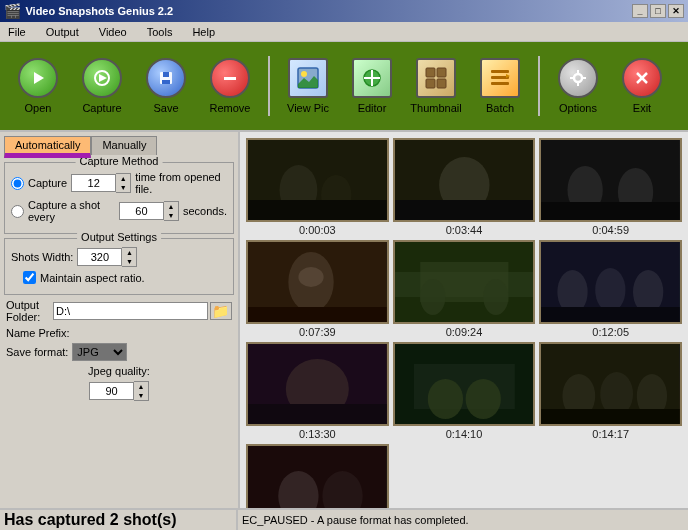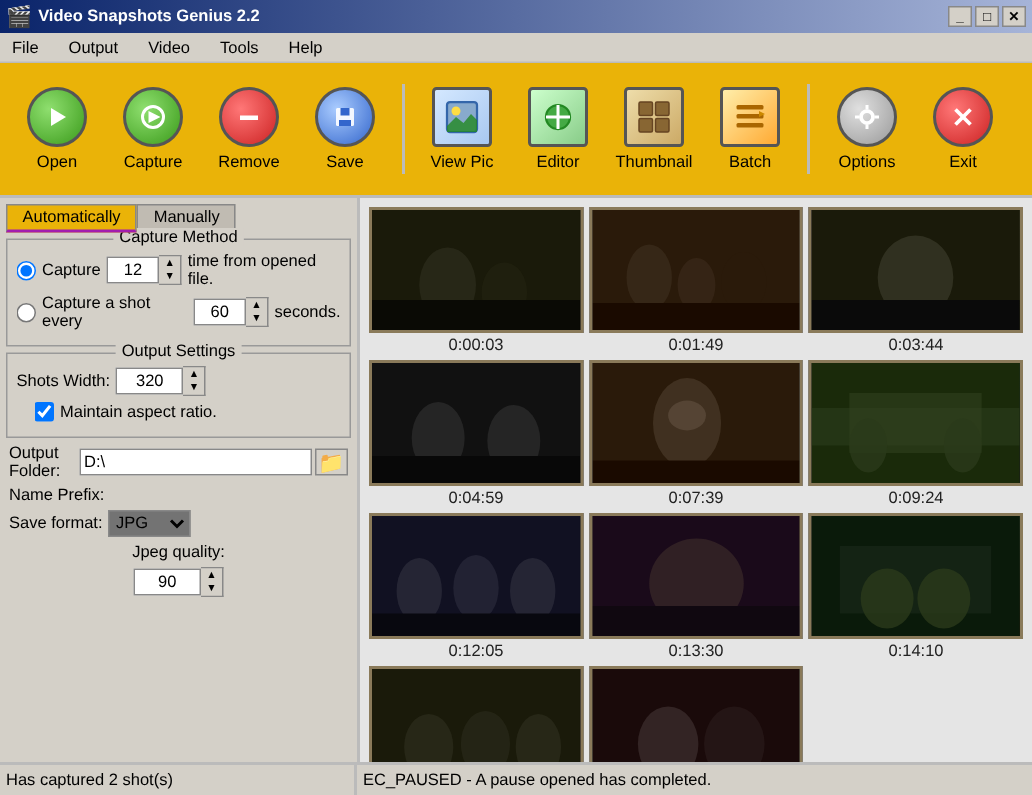--- a/index.html
+++ b/index.html
@@ -46,21 +46,21 @@
       gap: 12px;
     }
     .menu-item {
       font-size: 11px;
       color: #000;
       cursor: pointer;
       padding: 2px 4px;
     }
     
     .toolbar {
-      background: #eab308;
+      background: #4d7c0f;
       border-bottom: 2px solid #bbb;
       height: 90px;
       display: flex;
       align-items: center;
       padding: 4px 8px;
       gap: 4px;
     }
     .toolbar-btn {
       display: flex;
       flex-direction: column;
@@ -112,22 +112,22 @@
       margin-bottom: 4px;
     }
     .tab {
       padding: 2px 10px;
       border: 1px solid #888;
       background: #d4d0c8;
       cursor: pointer;
       font-size: 11px;
     }
     .tab.active {
-      background: #eab308;
-      border-bottom: 2px solid #a21caf;
+      background: #fdba74;
+      border-bottom: 5px solid #a21caf;
       z-index: 1;
     }
     .tab:not(.active) { background: #c0bbb2; }
     
     .section-box {
       border: 1px solid #999;
       margin: 4px 0;
       padding: 4px 6px 6px 6px;
       position: relative;
       background: #d4d0c8;
@@ -155,21 +155,21 @@
       background: white;
       font-size: 11px;
       padding: 1px 2px;
       height: 18px;
     }
     .spin-box {
       display: flex;
       align-items: center;
     }
     .spin-input {
-      width: 35px;
+      width: 45px;
       border: 1px solid #888;
       background: white;
       font-size: 11px;
       padding: 1px 2px;
       height: 18px;
       text-align: center;
     }
     .spin-buttons {
       display: flex;
       flex-direction: column;
@@ -264,24 +264,25 @@
       height: 22px;
       background: #d4d0c8;
       border-top: 2px solid #bbb;
       display: flex;
       align-items: center;
     }
     .status-left {
       width: 238px;
       padding: 0 4px;
       border-right: 2px solid #bbb;
-      font-size: 11px;
+      font-size: 16px;
       height: 100%;
       display: flex;
       align-items: center;
+      font-weight: bold;
     }
     .status-right {
       flex: 1;
       padding: 0 4px;
       font-size: 11px;
     }
     
     .film-holes {
       position: absolute;
       top: 0;
@@ -352,37 +353,37 @@
     <div class="icon-circle icon-green">
       <svg width="22" height="22" viewBox="0 0 22 22">
           <circle cx="11" cy="11" r="7" fill="none" stroke="white" stroke-width="2"></circle>
           <polygon points="8,7 16,11 8,15" fill="white"></polygon>
         </svg>
     </div>
     <span class="toolbar-btn-label">Capture</span>
   </div>
 
   <div class="toolbar-btn">
-    <div class="icon-circle icon-red">
-      <svg width="22" height="22" viewBox="0 0 22 22">
-          <rect x="5" y="10" width="12" height="3" fill="white"></rect>
-        </svg>
-    </div>
-    <span class="toolbar-btn-label">Remove</span>
-  </div>
-
-  <div class="toolbar-btn">
     <div class="icon-circle icon-blue">
       <svg width="22" height="22" viewBox="0 0 22 22">
           <rect x="5" y="5" width="12" height="12" rx="1" fill="white" opacity="0.9"></rect>
           <rect x="8" y="5" width="6" height="5" fill="#3366cc"></rect>
           <rect x="7" y="13" width="8" height="4" fill="#3366cc"></rect>
         </svg>
     </div>
     <span class="toolbar-btn-label">Save</span>
+  </div>
+
+  <div class="toolbar-btn">
+    <div class="icon-circle icon-red">
+      <svg width="22" height="22" viewBox="0 0 22 22">
+          <rect x="5" y="10" width="12" height="3" fill="white"></rect>
+        </svg>
+    </div>
+    <span class="toolbar-btn-label">Remove</span>
   </div>
 
   <div class="toolbar-separator"></div>
 
   <div class="toolbar-btn">
     <div style="width:40px;height:40px;border:2px solid #555;background:linear-gradient(135deg,#d4e8ff,#a8c8f0);border-radius:3px;display:flex;align-items:center;justify-content:center;">
       <svg width="24" height="24" viewBox="0 0 24 24">
           <rect x="2" y="2" width="20" height="20" rx="2" fill="#88aacc" stroke="#3366aa" stroke-width="1.5"></rect>
           <circle cx="8" cy="8" r="3" fill="#ffdd44"></circle>
           <polygon points="2,18 8,12 13,16 18,10 22,14 22,22 2,22" fill="#228822" opacity="0.8"></polygon>
@@ -559,36 +560,20 @@
             <ellipse cx="40" cy="50" rx="15" ry="25" fill="#2a2a1a" opacity="0.8"></ellipse>
             <ellipse cx="70" cy="55" rx="12" ry="20" fill="#222210" opacity="0.7"></ellipse>
             <rect x="0" y="60" width="110" height="20" fill="#0a0a05"></rect>
           </svg>
         </div>
       </div>
       <span class="thumb-time">0:00:03</span>
     </div>
     <div class="thumb-cell">
       <div class="thumb-frame">
-        <div class="thumb-inner scene-2" style="width:100%;height:80px;">
-          <div class="film-holes"></div>
-          <div class="film-holes-bottom"></div>
-          <svg width="100%" height="100%" viewBox="0 0 110 80" preserveAspectRatio="none" style="position:absolute;top:0;left:0;">
-            <rect x="0" y="0" width="110" height="80" fill="#2a1a0a"></rect>
-            <ellipse cx="30" cy="45" rx="12" ry="22" fill="#3a2a1a" opacity="0.8"></ellipse>
-            <ellipse cx="55" cy="50" rx="10" ry="18" fill="#3a2a1a" opacity="0.7"></ellipse>
-            <ellipse cx="80" cy="48" rx="12" ry="20" fill="#2a1a0a" opacity="0.8"></ellipse>
-            <rect x="0" y="62" width="110" height="18" fill="#1a0a00"></rect>
-          </svg>
-        </div>
-      </div>
-      <span class="thumb-time">0:01:49</span>
-    </div>
-    <div class="thumb-cell">
-      <div class="thumb-frame">
         <div class="thumb-inner scene-3" style="width:100%;height:80px;">
           <div class="film-holes"></div>
           <div class="film-holes-bottom"></div>
           <svg width="100%" height="100%" viewBox="0 0 110 80" preserveAspectRatio="none" style="position:absolute;top:0;left:0;">
             <rect x="0" y="0" width="110" height="80" fill="#1a1a0a"></rect>
             <ellipse cx="55" cy="45" rx="20" ry="28" fill="#3a3a2a" opacity="0.7"></ellipse>
             <rect x="0" y="60" width="110" height="20" fill="#0a0a0a"></rect>
           </svg>
         </div>
       </div>
@@ -716,14 +701,14 @@
           </svg>
         </div>
       </div>
       <span class="thumb-time">0:17:40</span>
     </div>
   </div>
 </div>
 
 <div class="status-bar">
   <div class="status-left">Has captured 2 shot(s)</div>
-  <div class="status-right">EC_PAUSED - A pause opened has completed.</div>
+  <div class="status-right">EC_PAUSED - A pause format has completed.</div>
 </div>
 
 </body></html>

